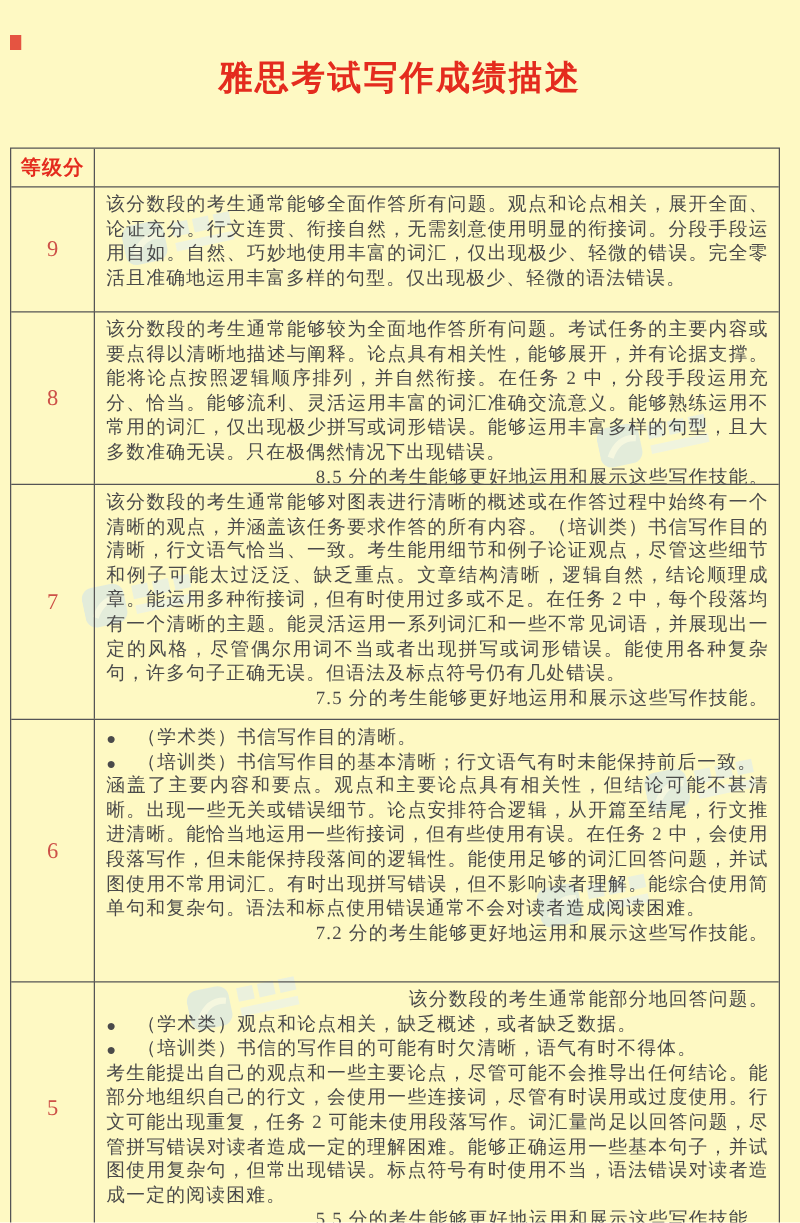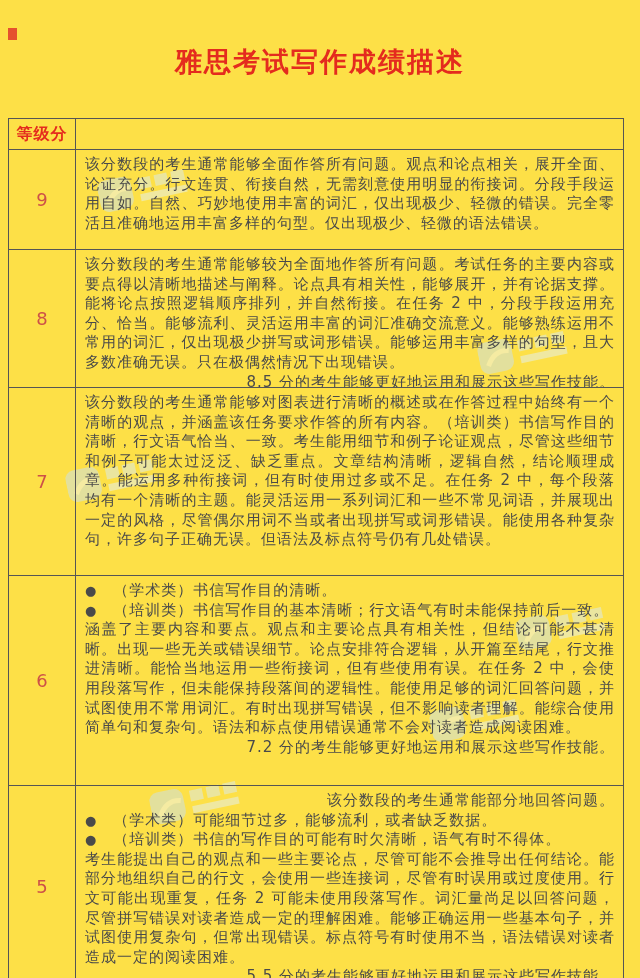--- a/index.html
+++ b/index.html
@@ -1,21 +1,21 @@
 <!DOCTYPE html>
 <html><head>
 <meta charset="utf-8">
 <style>
   html,body{margin:0;padding:0;background:#ffffff;}
   body{
     width:640px;height:978px;position:relative;overflow:hidden;
     font-family:"DejaVu Sans","Liberation Sans",sans-serif;
     -webkit-font-smoothing:antialiased;
   }
-  .page{position:absolute;inset:0;background:#fde047;}
+  .page{position:absolute;inset:0;background:#fef9c3;font-family:Liberation Serif, serif;}
 
   
   .corner-mark{position:absolute;left:8px;top:28px;width:9px;height:12px;background:#e0372a;opacity:.85;}
 
   
   .title{
     position:absolute;left:0;top:44px;width:100%;
     text-align:center;font-size:27px;font-weight:bold;
     color:#e42b1e;letter-spacing:2px;
   }
@@ -145,20 +145,21 @@
     <div class="cell desc">
       <p>该分数段的考生通常能够较为全面地作答所有问题。考试任务的主要内容或要点得以清晰地描述与阐释。论点具有相关性，能够展开，并有论据支撑。能将论点按照逻辑顺序排列，并自然衔接。在任务 2 中，分段手段运用充分、恰当。能够流利、灵活运用丰富的词汇准确交流意义。能够熟练运用不常用的词汇，仅出现极少拼写或词形错误。能够运用丰富多样的句型，且大多数准确无误。只在极偶然情况下出现错误。</p>
       <p class="footer-line">8.5 分的考生能够更好地运用和展示这些写作技能。</p>
     </div>
 
     <div class="cell score">
       <span>7</span>
     </div>
     <div class="cell desc">
       <p>该分数段的考生通常能够对图表进行清晰的概述或在作答过程中始终有一个清晰的观点，并涵盖该任务要求作答的所有内容。（培训类）书信写作目的清晰，行文语气恰当、一致。考生能用细节和例子论证观点，尽管这些细节和例子可能太过泛泛、缺乏重点。文章结构清晰，逻辑自然，结论顺理成章。能运用多种衔接词，但有时使用过多或不足。在任务 2 中，每个段落均有一个清晰的主题。能灵活运用一系列词汇和一些不常见词语，并展现出一定的风格，尽管偶尔用词不当或者出现拼写或词形错误。能使用各种复杂句，许多句子正确无误。但语法及标点符号仍有几处错误。</p>
+      <p class="footer-line">7.5 分的考生能够更好地运用和展示这些写作技能。</p>
     </div>
 
     <div class="cell score">
       <span>6</span>
     </div>
     <div class="cell desc">
       <div class="bullet-line">
         <span class="dot">●</span>
         <span>（学术类）书信写作目的清晰。</span>
       </div>
@@ -170,21 +171,21 @@
       <p class="footer-line">7.2 分的考生能够更好地运用和展示这些写作技能。</p>
     </div>
 
     <div class="cell score">
       <span>5</span>
     </div>
     <div class="cell desc">
       <p class="footer-line">该分数段的考生通常能部分地回答问题。</p>
       <div class="bullet-line">
         <span class="dot">●</span>
-        <span>（学术类）可能细节过多，能够流利，或者缺乏数据。</span>
+        <span>（学术类）观点和论点相关，缺乏概述，或者缺乏数据。</span>
       </div>
       <div class="bullet-line">
         <span class="dot">●</span>
         <span>（培训类）书信的写作目的可能有时欠清晰，语气有时不得体。</span>
       </div>
       <p>考生能提出自己的观点和一些主要论点，尽管可能不会推导出任何结论。能部分地组织自己的行文，会使用一些连接词，尽管有时误用或过度使用。行文可能出现重复，任务 2 可能未使用段落写作。词汇量尚足以回答问题，尽管拼写错误对读者造成一定的理解困难。能够正确运用一些基本句子，并试图使用复杂句，但常出现错误。标点符号有时使用不当，语法错误对读者造成一定的阅读困难。</p>
       <p class="footer-line">5.5 分的考生能够更好地运用和展示这些写作技能。</p>
     </div>
 
   </div>

